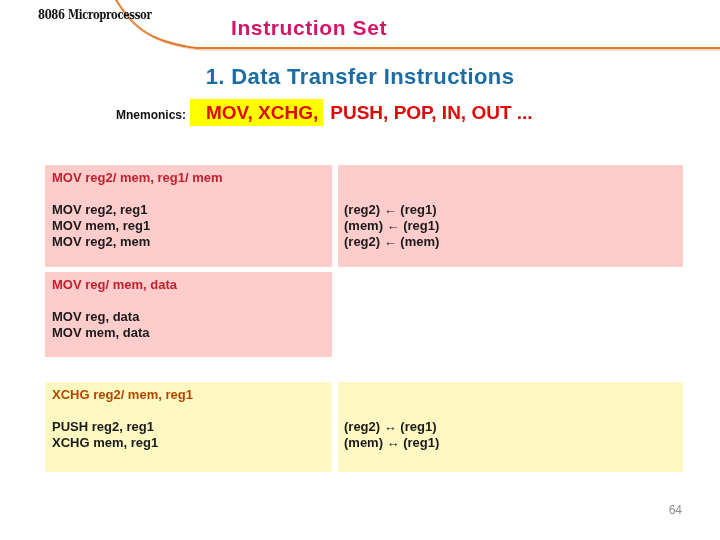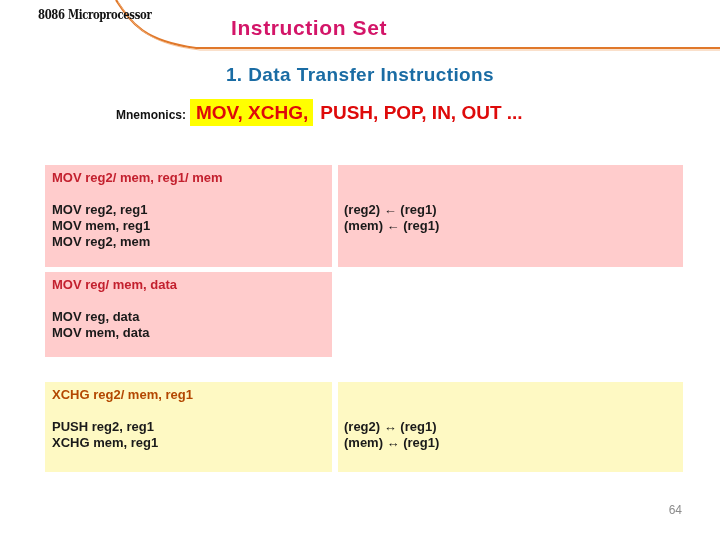--- a/index.html
+++ b/index.html
@@ -16,31 +16,31 @@
   .swoosh{position:absolute;left:0;top:0;}
   .page-title{
     position:absolute;left:231px;top:16px;
     font-size:21px;font-weight:bold;color:#D31568;letter-spacing:0.6px;
     white-space:nowrap;
   }
 
   
   .section-heading{
     position:absolute;left:0;top:64px;width:720px;text-align:center;
-    font-size:19px;font-weight:bold;color:#1A6CA4;letter-spacing:0.4px;
+    font-size:22px;font-weight:bold;color:#1A6CA4;letter-spacing:0.4px;
   }
 
   
   .mnemonics{
     position:absolute;left:116px;top:102px;white-space:nowrap;
   }
   .mnemonics .label{font-size:12px;font-weight:bold;color:#111111;text-align:center;}
   .mnemonics .hl{
     font-size:19px;font-weight:bold;color:#DE0A0A;
-    background:#FFFF00;padding:3px 5px 3px 6px;margin-left:4px;
+    background:#FFFF00;padding:3px 5px 3px 16px;margin-left:4px;
   }
   .mnemonics .rest{font-size:19px;font-weight:bold;color:#DE0A0A;margin-left:7px;}
 
   
   .sec{
     position:absolute;left:45px;width:638px;display:flex;gap:6px;margin-top:14px;
   }
   .sec .cell{
     font-size:13px;font-weight:bold;line-height:16px;color:#1A1A1A;
     padding:5px 0 0 7px;box-sizing:border-box;white-space:nowrap;overflow:hidden;
@@ -86,20 +86,21 @@
       <div class="sec-header">MOV reg2/ mem, reg1/ mem</div>
       <div class="spacer1"></div>
       <div>MOV reg2, reg1</div>
       <div>MOV mem, reg1</div>
       <div>MOV reg2, mem</div>
     </div>
     <div class="cell right">
       <div class="spacer2"></div>
       <div>(reg2) ← (reg1)</div>
       <div>(mem) ← (reg1)</div>
+      <div>(reg2) ← (mem)</div>
     </div>
   </div>
 
   <div class="sec sec2 pink">
     <div class="cell left">
       <div class="sec-header">MOV reg/ mem, data</div>
       <div class="spacer1"></div>
       <div>MOV reg, data</div>
       <div>MOV mem, data</div>
     </div>

